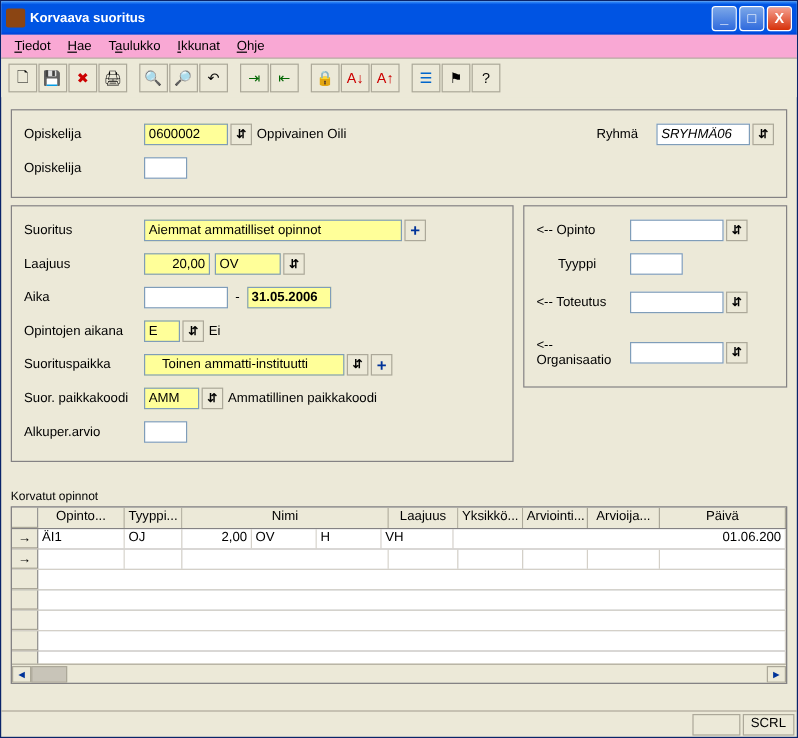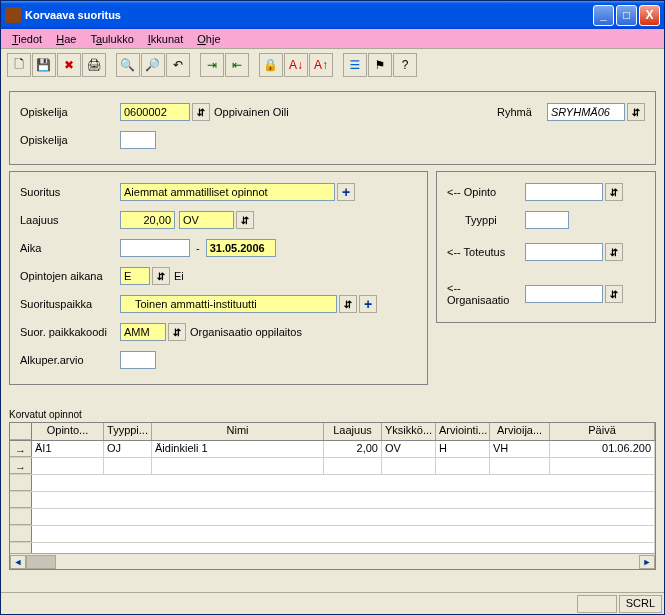--- a/index.html
+++ b/index.html
@@ -126,29 +126,29 @@
           <input class="inp y" style="width: 70px; font-weight: bold;" value="31.05.2006">
         </div>
         <div class="row">
           <span class="lbl">Opintojen aikana</span>
           <input class="inp y" style="width: 30px;" value="E">
           <div class="sbtn">⇵</div>
           <span class="txt">Ei</span>
         </div>
         <div class="row">
           <span class="lbl">Suorituspaikka</span>
-          <input class="inp y" style="width: 217px; padding-left: 14px;" value="Toinen ammatti-instituutti">
+          <input class="inp y" style="width: 167px; padding-left: 14px;" value="Toinen ammatti-instituutti">
           <div class="sbtn">⇵</div>
           <div class="pbtn">+</div>
         </div>
         <div class="row">
           <span class="lbl">Suor. paikkakoodi</span>
           <input class="inp y" style="width: 46px;" value="AMM">
           <div class="sbtn">⇵</div>
-          <span class="txt">Organisaatio oppilaitos</span>
+          <span class="txt">Ammatillinen paikkakoodi</span>
         </div>
         <div class="row">
           <span class="lbl">Alkuper.arvio</span>
           <input class="inp" style="width: 36px;" value="">
         </div>
       </div>
 
       <div class="midright">
         <div class="panel" style="height:152px">
           <div class="row">
@@ -184,21 +184,20 @@
         <div class="th" style="width:58px">Laajuus</div>
         <div class="th" style="width:54px">Yksikkö...</div>
         <div class="th" style="width:54px">Arviointi...</div>
         <div class="th" style="width:60px">Arvioija...</div>
         <div class="th" style="flex:1">Päivä</div>
       </div>
       <div class="trow">
         <div class="rowhdr">→</div>
         <div class="td" style="width:72px">ÄI1</div>
         <div class="td" style="width:48px">OJ</div>
-        <div class="td" style="width:172px">Äidinkieli 1</div>
         <div class="td rinp" style="width:58px;text-align:right">2,00</div>
         <div class="td" style="width:54px">OV</div>
         <div class="td" style="width:54px">H</div>
         <div class="td" style="width:60px">VH</div>
         <div class="td" style="flex:1;text-align:right">01.06.200</div>
       </div>
       <div class="trow">
         <div class="rowhdr">→</div>
         <div class="td" style="width:72px"></div>
         <div class="td" style="width:48px"></div>

